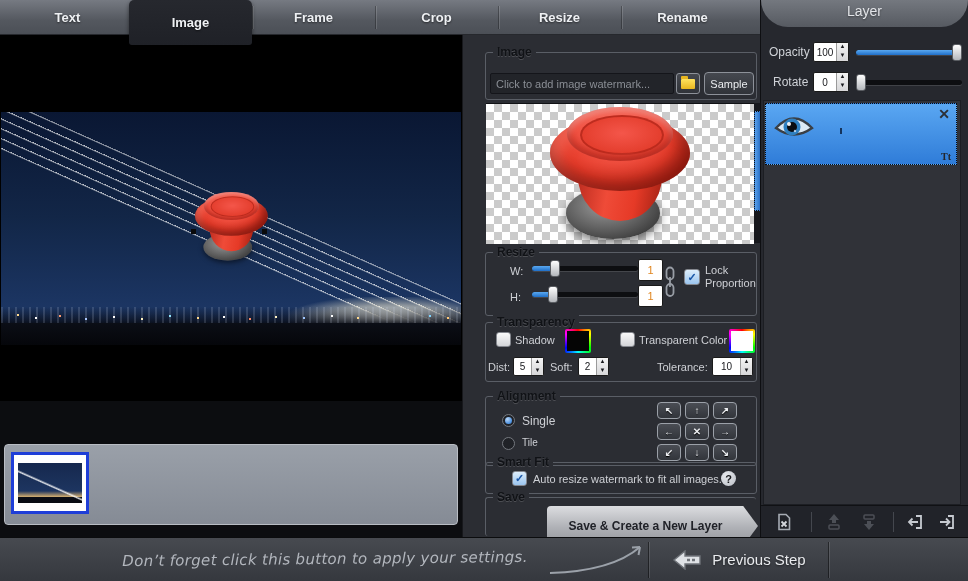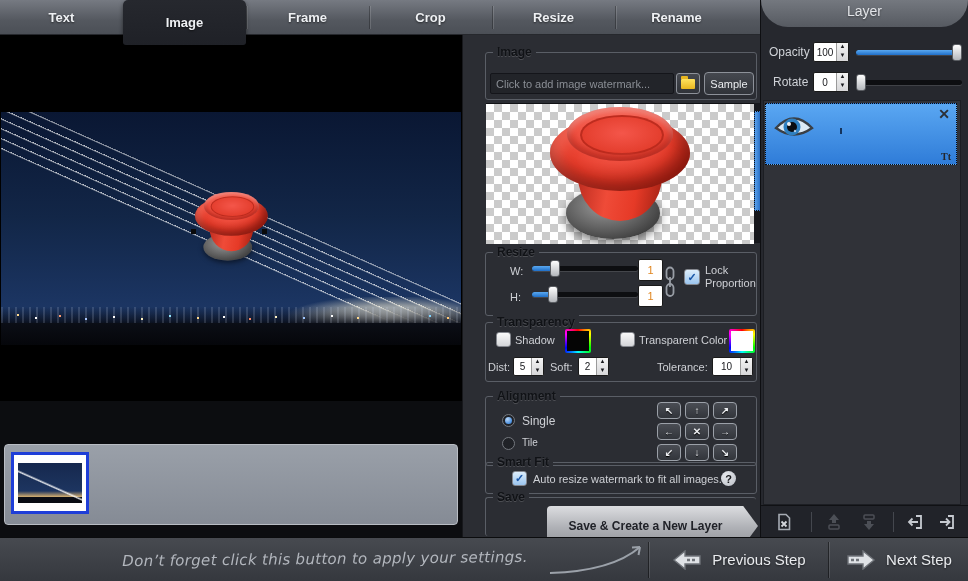--- a/index.html
+++ b/index.html
@@ -1,18 +1,18 @@
 <!DOCTYPE html>
 <html><head>
 <meta charset="utf-8">
 <style>
   html,body{margin:0;padding:0;background:#000;}
   #root{position:relative;width:968px;height:581px;background:#0c0d10;font-family:"Liberation Sans",sans-serif;overflow:hidden;-webkit-font-smoothing:antialiased;}
   
-  .tabbar{position:absolute;left:0;top:0;width:760px;height:35px;background:linear-gradient(#767a82,#54585f 60%,#4b4f56);border-bottom:1px solid #26282d;display:flex;box-sizing:border-box;z-index:4;}
+  .tabbar{position:absolute;left:0;top:0;width:760px;height:35px;background:linear-gradient(#767a82,#54585f 60%,#4b4f56);border-bottom:1px solid #26282d;display:flex;padding-left:6px;box-sizing:border-box;z-index:4;}
   .tab{width:123px;height:35px;display:flex;align-items:center;justify-content:center;color:#eef0f3;font-size:13px;font-weight:bold;position:relative;text-shadow:0 1px 2px rgba(0,0,0,.55);cursor:default;}
   .tab + .tab::before{content:"";position:absolute;left:0;top:6px;bottom:6px;width:1px;background:rgba(0,0,0,.28);box-shadow:1px 0 0 rgba(255,255,255,.14);}
   .tab.active{background:linear-gradient(#26282e,#1f2127);height:45px;border-radius:5px 5px 3px 3px;z-index:6;box-shadow:0 2px 4px rgba(0,0,0,.5);}
   .tab.active::before{display:none;}
   
   .photo-area{position:absolute;left:0;top:35px;width:462px;height:366px;background:#000;overflow:hidden;}
   .photo{position:absolute;left:1px;top:77px;width:460px;height:233px;overflow:hidden;background:linear-gradient(180deg,#0a1733 0%,#122647 45%,#1a335f 78%,#223d6e 100%);}
   .trails{position:absolute;left:-28px;top:-26px;width:660px;height:52px;transform:rotate(24deg);transform-origin:0 0;background:repeating-linear-gradient(to bottom,rgba(255,255,255,.95) 0px,rgba(255,255,255,.5) 1px,rgba(255,255,255,0) 1.7px,rgba(255,255,255,0) 9px);opacity:.8;}
   .glow{position:absolute;left:288px;top:185px;width:182px;height:44px;background:radial-gradient(ellipse at 55% 50%,rgba(255,255,246,.95) 0%,rgba(255,245,214,.5) 45%,rgba(255,240,200,0) 75%);}
   .skyline{position:absolute;left:0;top:195px;width:460px;height:16px;background:repeating-linear-gradient(90deg,rgba(205,215,235,.16) 0 2px,rgba(0,0,0,0) 2px 7px),linear-gradient(180deg,rgba(30,45,80,0),rgba(8,11,20,.85));}
@@ -331,22 +331,15 @@
     </svg>
     <div class="bb-sep" style="left:648px;"></div>
     <div class="step-btn" style="left:652px;width:174px;">
       <svg width="30" height="20" viewBox="0 0 30 20">
         <path d="M13 1 L2 10 L13 19 L13 14 H28 V6 H13 Z" fill="#dfe2e6" stroke="#6e7278" stroke-width="1.4"></path>
         <line x1="15" y1="10" x2="25" y2="10" stroke="#70747a" stroke-width="2.4" stroke-dasharray="3 2"></line>
       </svg>
       <span>Previous Step</span>
     </div>
     <div class="bb-sep" style="left:828px;"></div>
-    <div class="step-btn" style="left:832px;width:134px;">
-      <svg width="30" height="20" viewBox="0 0 30 20">
-        <path d="M17 1 L28 10 L17 19 L17 14 H2 V6 H17 Z" fill="#dfe2e6" stroke="#6e7278" stroke-width="1.4"></path>
-        <line x1="5" y1="10" x2="15" y2="10" stroke="#70747a" stroke-width="2.4" stroke-dasharray="3 2"></line>
-      </svg>
-      <span>Next Step</span>
-    </div>
   </div>
 
 </div>
 
 </body></html>

